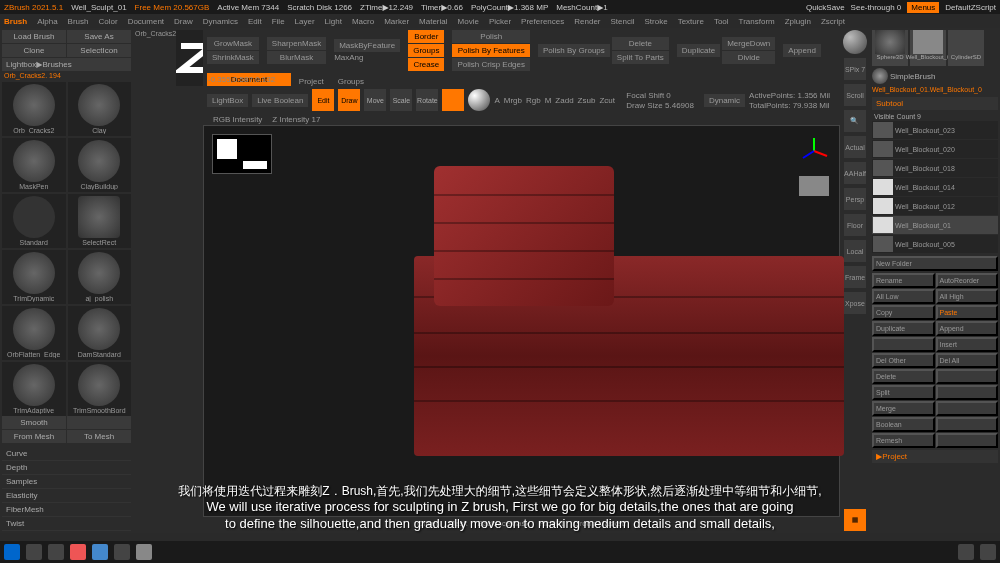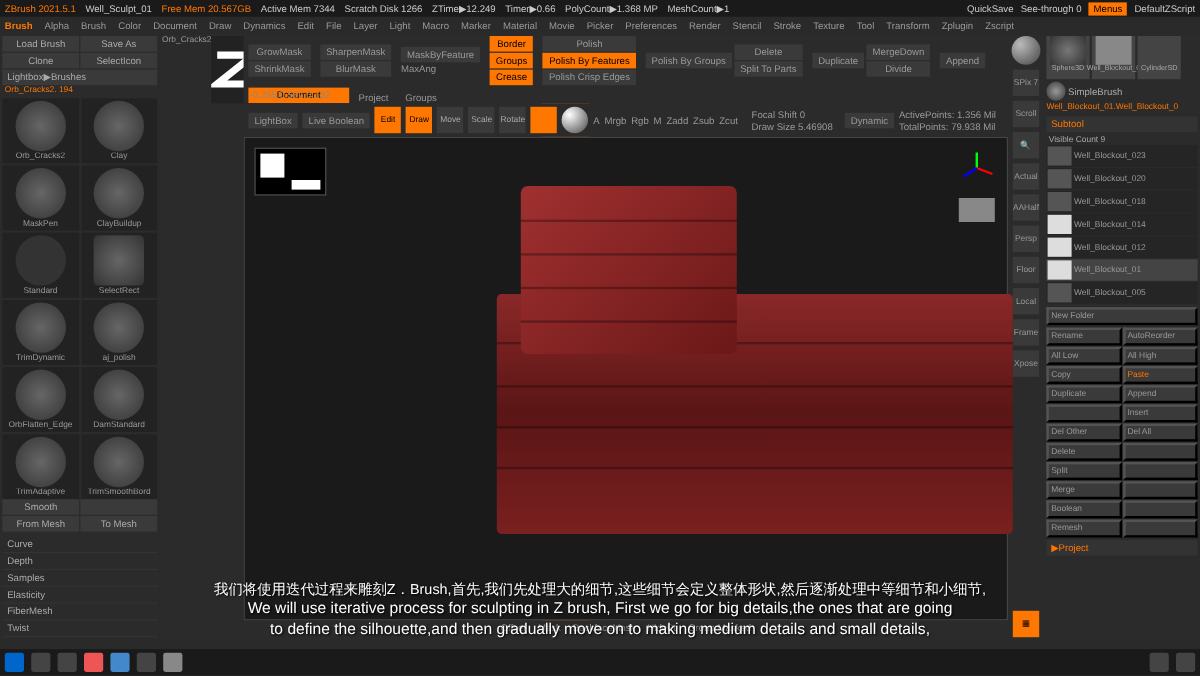--- a/index.html
+++ b/index.html
@@ -319,20 +319,24 @@
       <div class="ctrl-group">
         <span class="slider-label">Focal Shift 0</span>
         <span class="slider-label orange-text">Draw Size 5.46908</span>
       </div>
       <button class="ctrl-btn">Dynamic</button>
       <div class="ctrl-group">
         <span class="slider-label">ActivePoints: 1.356 Mil</span>
         <span class="slider-label">TotalPoints: 79.938 Mil</span>
       </div>
     </div>
+    <div style="display:flex;gap:10px;padding:1px 10px;background:#2b2b2b;font-size:8px">
+      <span class="slider-label">RGB Intensity</span>
+      <span class="slider-label">Z Intensity 17</span>
+    </div>
 
     <div class="viewport">
       <div class="vp-thumb">
         <div class="vp-thumb-inner"></div>
         <div style="position:absolute;bottom:4px;right:4px;width:24px;height:8px;background:#fff"></div>
       </div>
       <div class="vp-sculpt">
         <div class="rock-body">
           <div class="rock-line" style="top:20%"></div>
             <div class="rock-line" style="top:38%"></div>

